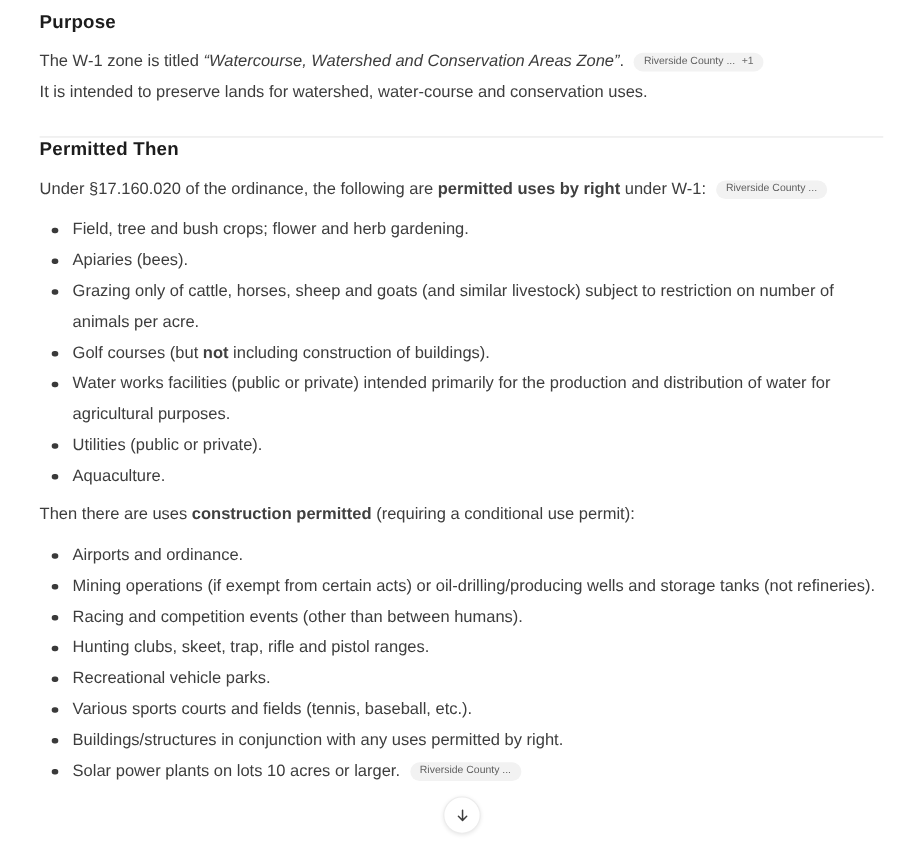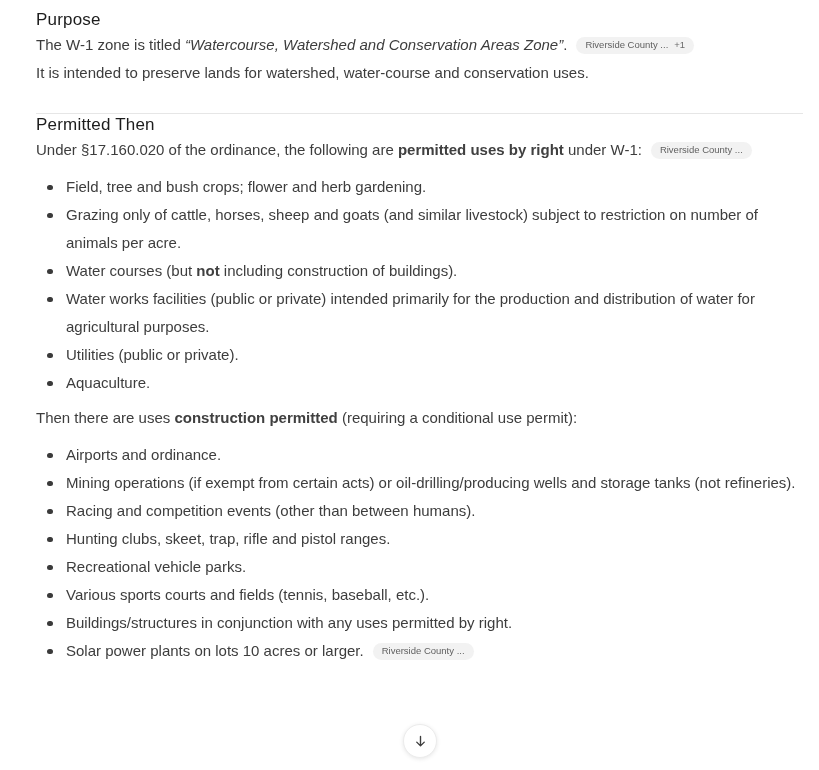--- a/index.html
+++ b/index.html
@@ -11,31 +11,31 @@
     background: #ffffff;
     font-family: "Liberation Sans", "DejaVu Sans", sans-serif;
     color: #3d3d3d;
     overflow: hidden;
   }
   .content { padding: 9px 16px 0 36px; }
 
   h2.section-heading {
     font-size: 17px;
     line-height: 22px;
-    font-weight: 400;
+    font-weight: 700;
     color: #1c1c1c;
     margin: 0;
     letter-spacing: 0.2px;
   }
   p.body-line {
     font-size: 15px;
     line-height: 28px;
     margin: 0;
   }
-  p.first-after-heading { }
+  p.first-after-heading { margin-top: 11px; }
   .quote-italic { font-style: italic; }
   strong { font-weight: 700; color: #404040; }
 
   .citation-pill {
     display: inline-block;
     background: #f2f2f2;
     border-radius: 10px;
     padding: 2px 9px 3px 9px;
     font-size: 9.5px;
     line-height: 12px;
@@ -110,22 +110,23 @@
 
     <hr class="section-divider">
 
     <section>
       <h2 class="section-heading heading-after-divider">Permitted Then</h2>
 
       <p class="body-line first-after-heading"><span>Under §17.160.020 of the ordinance, the following are </span><strong>permitted uses by right</strong><span> under W-1:</span><span class="citation-pill"><span>Riverside County ...</span></span></p>
 
       <ul class="bullet-list">
         <li><span>Field, tree and bush crops; flower and herb gardening.</span></li>
+        <li><span>Apiaries (bees).</span></li>
         <li><span>Grazing only of cattle, horses, sheep and goats (and similar livestock) subject to restriction on number of animals per acre.</span></li>
-        <li><span>Water courses (but </span><strong>not</strong><span> including construction of buildings).</span></li>
+        <li><span>Golf courses (but </span><strong>not</strong><span> including construction of buildings).</span></li>
         <li><span>Water works facilities (public or private) intended primarily for the production and distribution of water for agricultural purposes.</span></li>
         <li><span>Utilities (public or private).</span></li>
         <li><span>Aquaculture.</span></li>
       </ul>
 
       <p class="body-line interstitial"><span>Then there are uses </span><strong>construction permitted</strong><span> (requiring a conditional use permit):</span></p>
 
       <ul class="bullet-list">
         <li><span>Airports and ordinance.</span></li>
         <li><span>Mining operations (if exempt from certain acts) or oil-drilling/producing wells and storage tanks (not refineries).</span></li>

